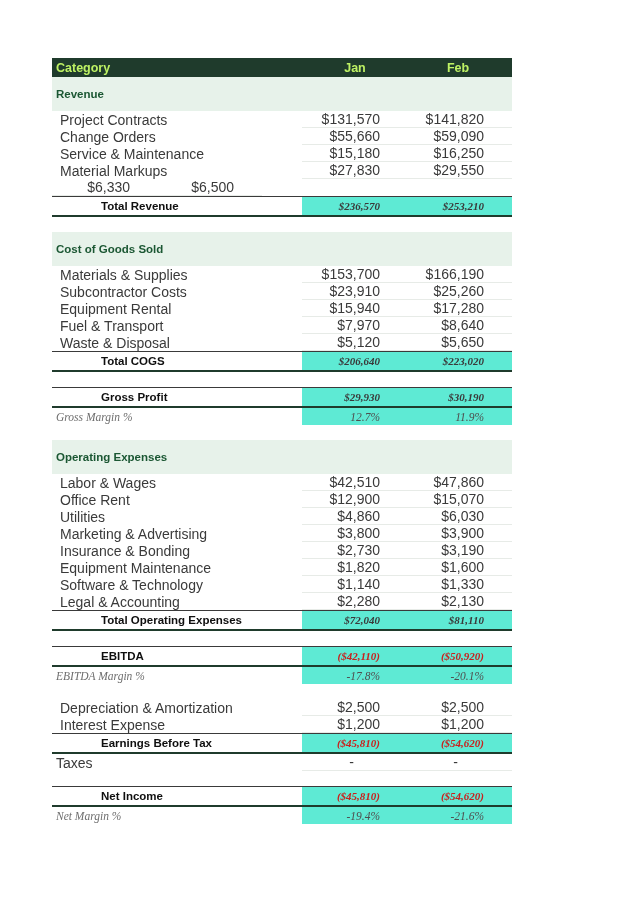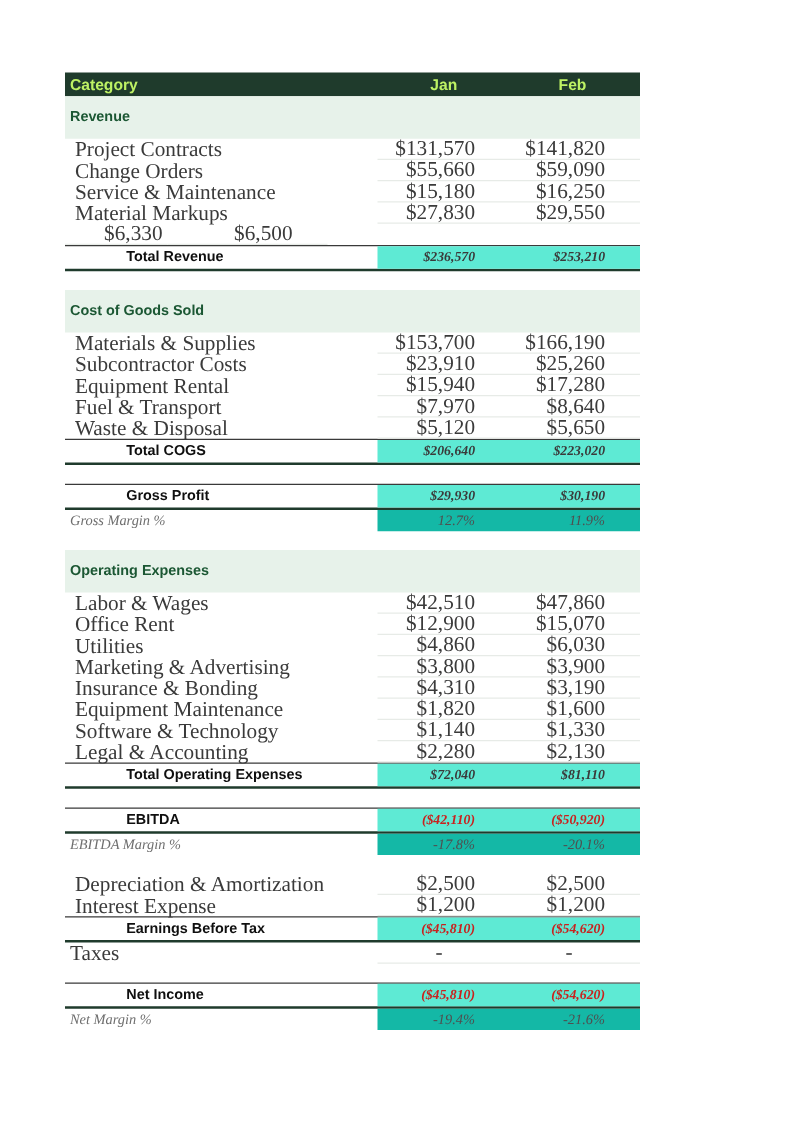--- a/index.html
+++ b/index.html
@@ -37,21 +37,21 @@
   .row.section {
     height: 34px;
     background: #e7f2ea;
     color: #1b5733;
     font-weight: bold;
     font-size: 11.5px;
   }
   .row.section .label { padding-left: 4px; }
 
   
-  .row.item { height: 17px; font-size: 17px; color: #3a3a3a; font-family: Liberation Serif, serif; }
+  .row.item { height: 17px; font-size: 14px; color: #3a3a3a; }
   .row.item .jan, .row.item .feb { border-bottom: 1px solid #e7ebe7; }
   .row.item.flush .label { padding-left: 4px; }
 
   
   .row.total {
     height: 21px;
     font-size: 11.5px;
     border-top: 1px solid #3a3a3a;
     border-bottom: 2.5px solid #1f3b2c;
   }
@@ -69,21 +69,21 @@
 
   
   .row.margin {
     height: 17px;
     font-family: "Liberation Serif", serif;
     font-style: italic;
     font-size: 11.5px;
     color: #6e6e6e;
   }
   .row.margin .label { padding-left: 4px; }
-  .row.margin .jan, .row.margin .feb { color: #4f4f4f; background: #14b8a6; }
+  .row.margin .jan, .row.margin .feb { color: #4f4f4f; background: #5eead4; }
 
   
   .cell.jan.dash { padding-right: 30px; }
   .cell.feb.dash { padding-right: 54px; }
 
   .gap { height: 15px; }
 </style>
 </head>
 <body>
 
@@ -196,21 +196,21 @@
     <div class="cell jan">$4,860</div>
     <div class="cell feb">$6,030</div>
   </div>
       <div class="row item">
     <div class="cell label">Marketing &amp; Advertising</div>
     <div class="cell jan">$3,800</div>
     <div class="cell feb">$3,900</div>
   </div>
       <div class="row item">
     <div class="cell label">Insurance &amp; Bonding</div>
-    <div class="cell jan">$4,310</div>
+    <div class="cell jan">$2,730</div>
     <div class="cell feb">$3,190</div>
   </div>
       <div class="row item">
     <div class="cell label">Equipment Maintenance</div>
     <div class="cell jan">$1,820</div>
     <div class="cell feb">$1,600</div>
   </div>
       <div class="row item">
     <div class="cell label">Software &amp; Technology</div>
     <div class="cell jan">$1,140</div>

